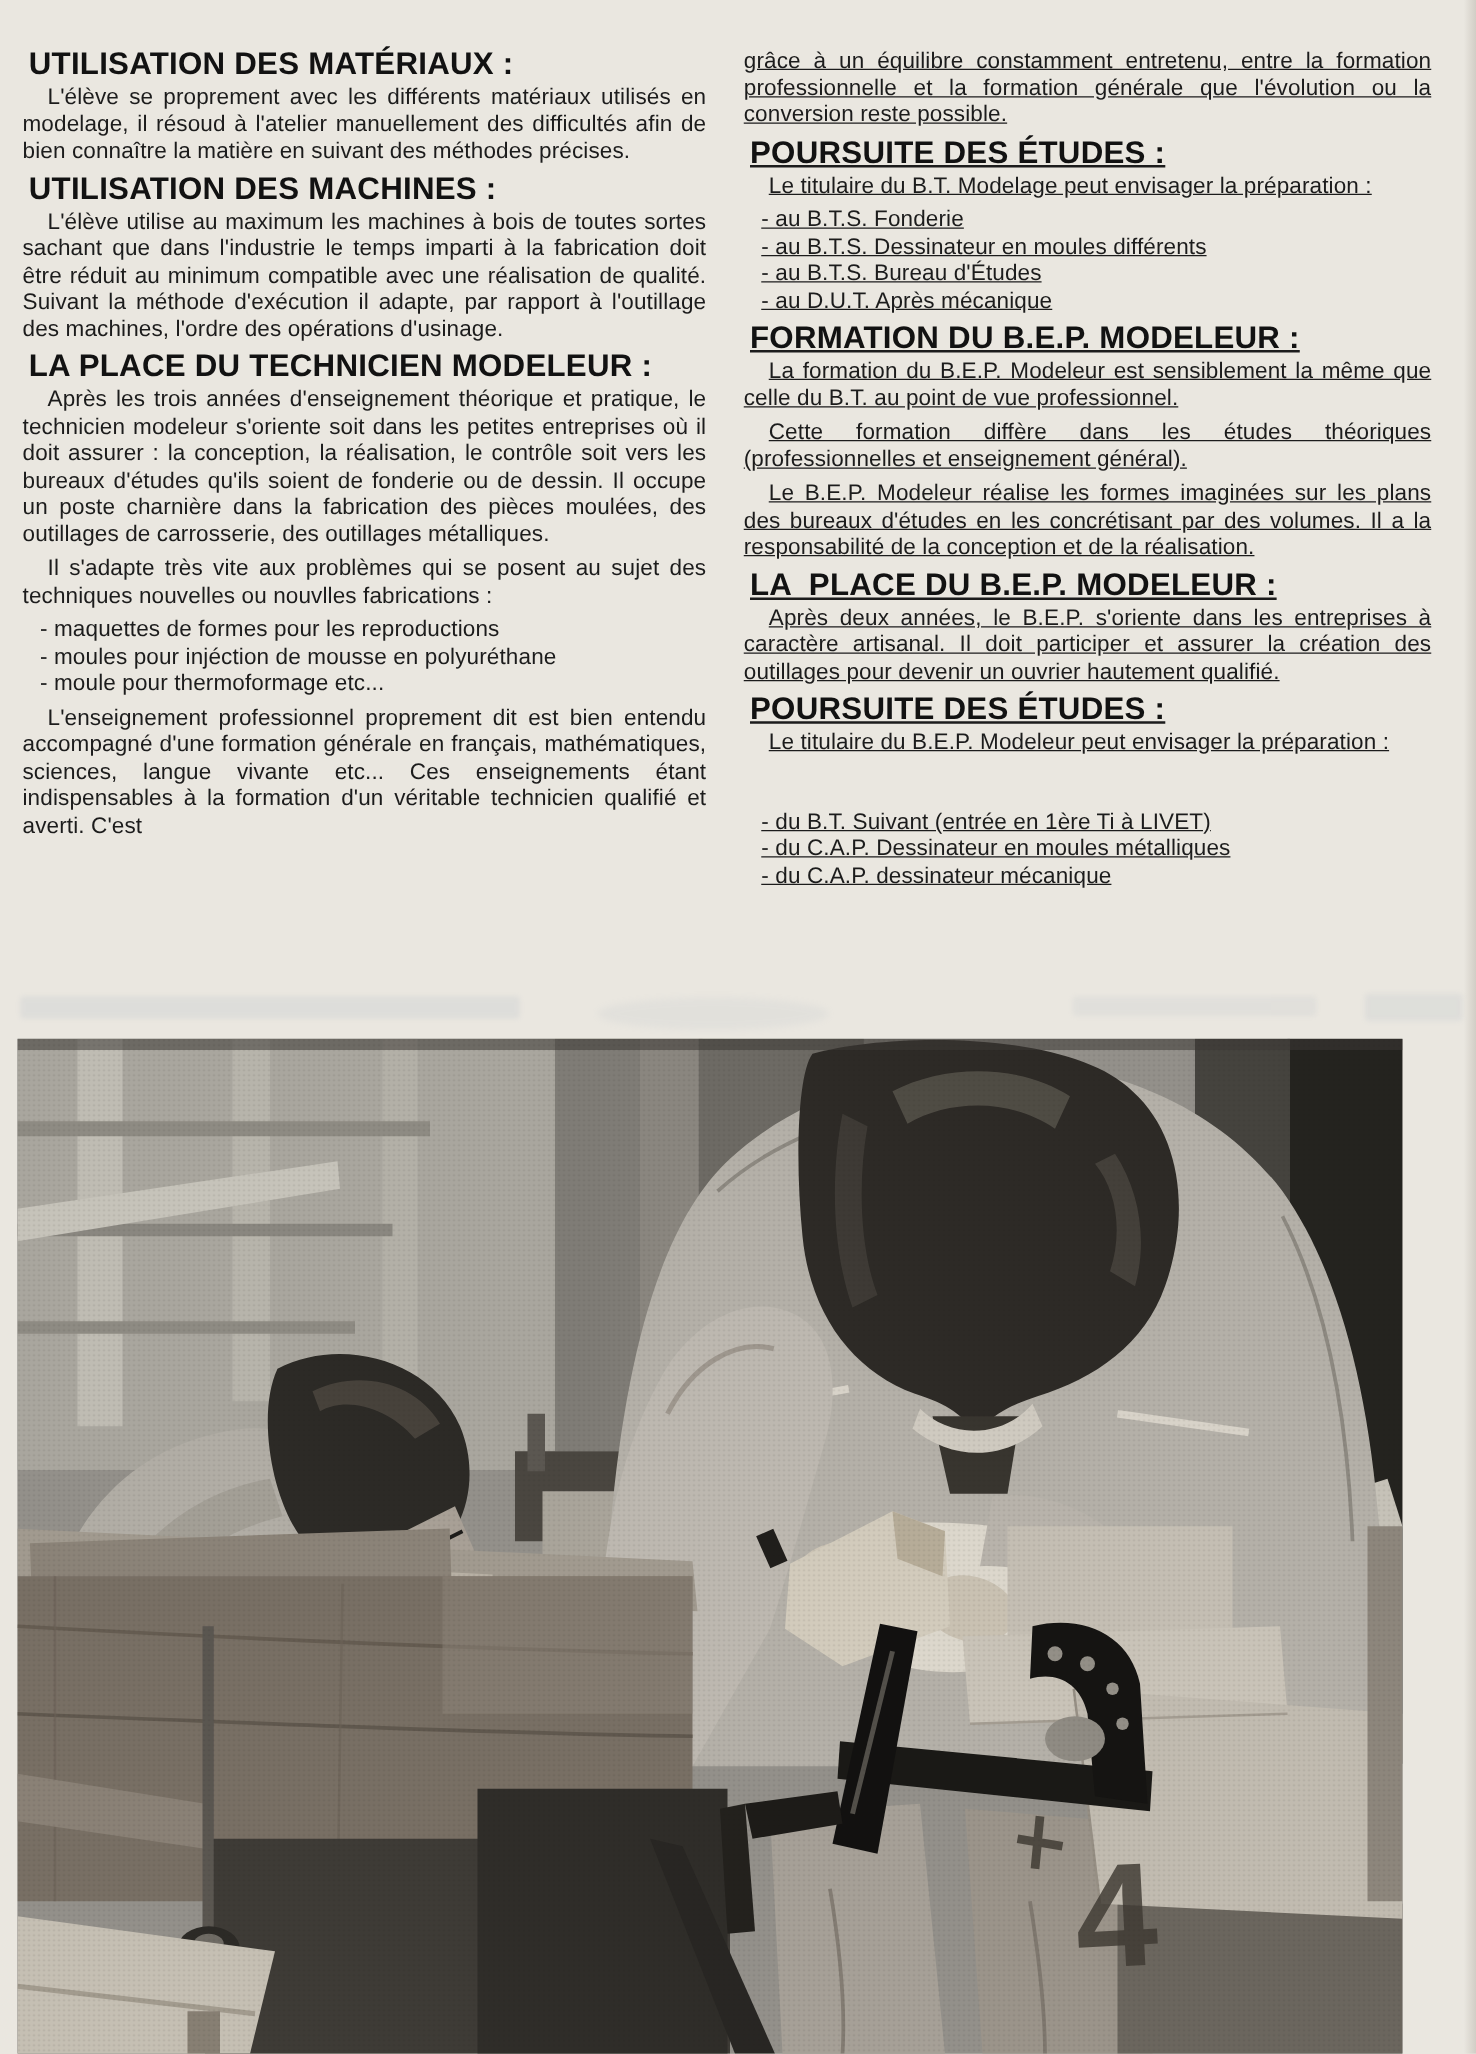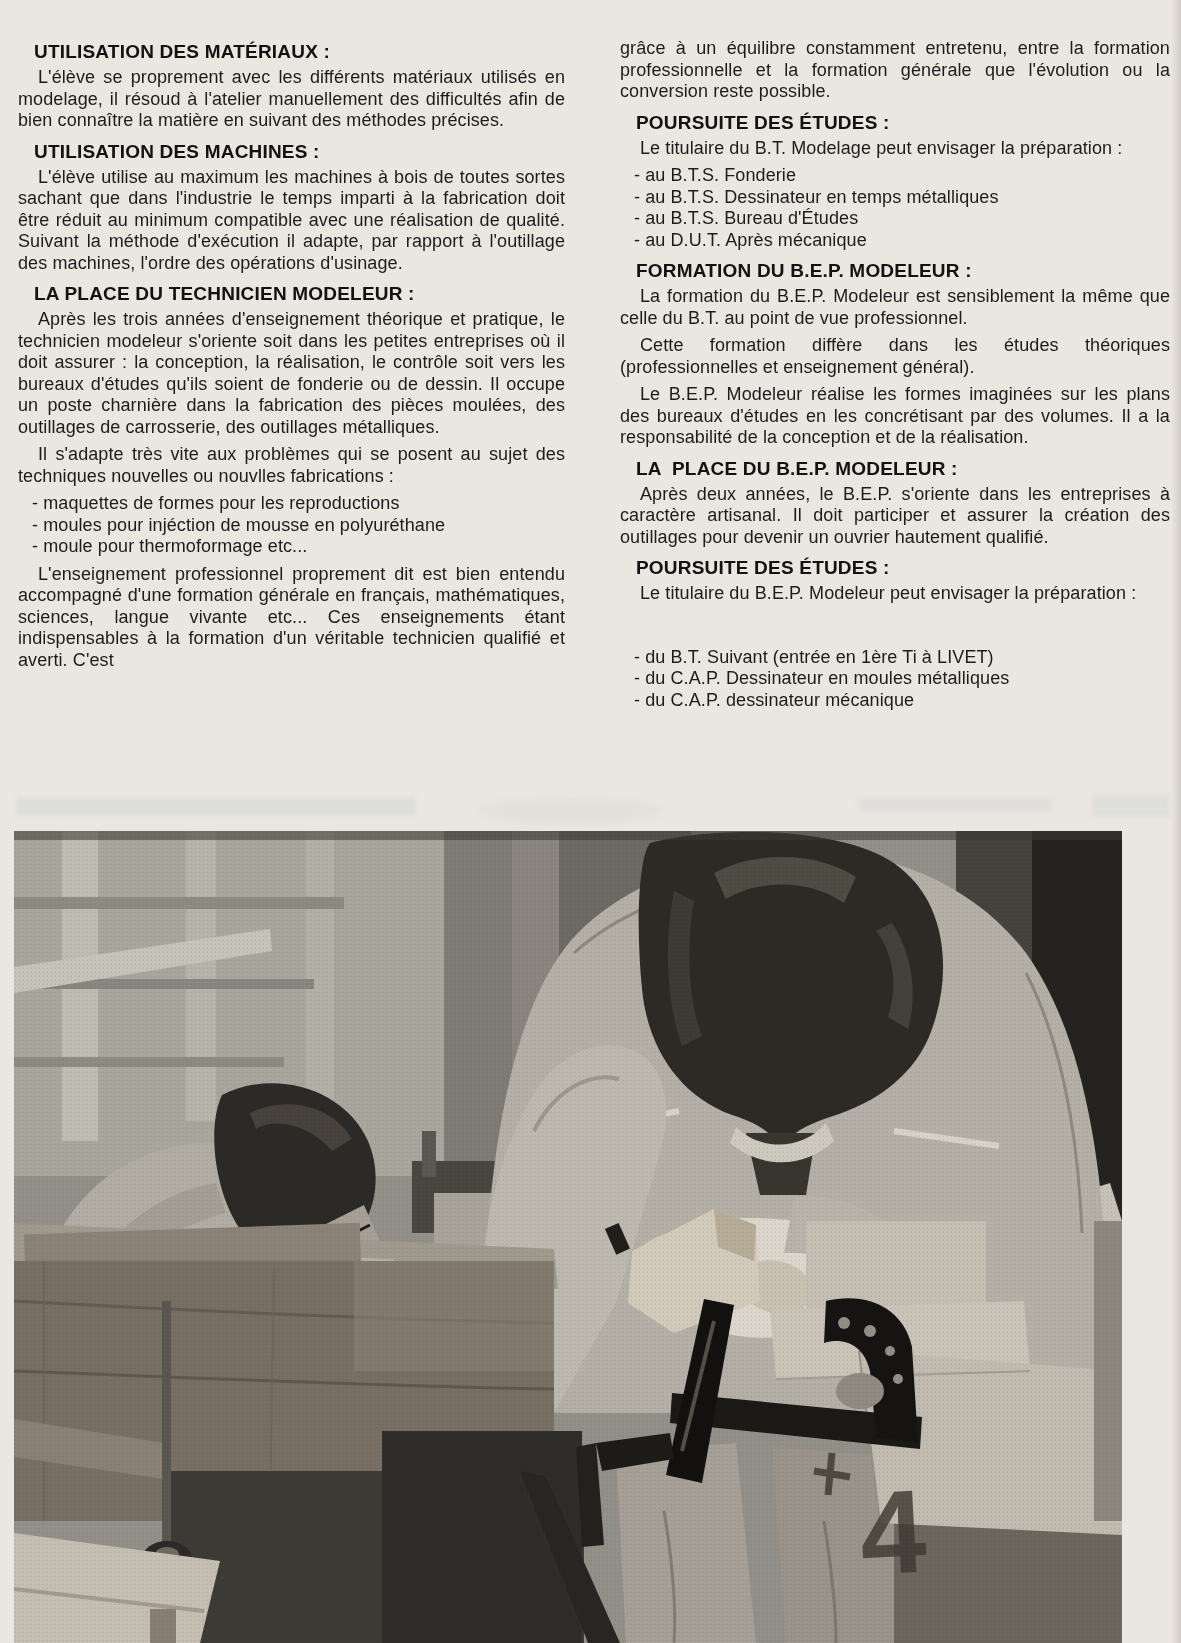--- a/index.html
+++ b/index.html
@@ -7,24 +7,24 @@
     width:1181px;height:1643px;position:relative;overflow:hidden;
     background:#eae7e0;
     font-family:"Liberation Sans","DejaVu Sans",sans-serif;
     color:#1c1c1c;
   }
   .col{
     position:absolute;top:38px;text-align:justify;
     font-size:18px;line-height:21.5px;letter-spacing:0.1px;
   }
   .col-left{left:18px;width:547px;}
-  .col-right{left:620px;width:550px;}
+  .col-right{left:595px;width:550px;text-decoration:underline;}
   h2{
-    font-size:19px;line-height:23px;font-weight:bold;color:#121212;
-    margin:8px 16px 4px;letter-spacing:0.2px;white-space:pre-wrap;
+    font-size:25px;line-height:23px;font-weight:bold;color:#121212;
+    margin:8px 5px 4px;letter-spacing:0.2px;white-space:pre-wrap;
   }
   .col h2:first-child{margin-top:2px;}
   p{margin:0 0 6px;text-indent:20px;}
   p.noindent{text-indent:0;}
   .blist{margin:0 0 6px;padding-left:14px;}
   .blist div{white-space:pre-wrap;}
   .gap-top{margin-top:42px;}
   figure.photo{
     position:absolute;left:14px;top:831px;width:1108px;height:812px;
     margin:0;padding:0;background:#8f8d87;
@@ -63,21 +63,21 @@
     <p>L'enseignement professionnel proprement dit est bien entendu accompagné d'une formation générale en français, mathématiques, sciences, langue vivante etc... Ces enseignements étant indispensables à la formation d'un véritable technicien qualifié et averti. C'est</p>
   </div>
 
   <div class="col col-right">
     <p class="noindent">grâce à un équilibre constamment entretenu, entre la formation professionnelle et la formation générale que l'évolution ou la conversion reste possible.</p>
 
     <h2>POURSUITE DES ÉTUDES :</h2>
     <p>Le titulaire du B.T. Modelage peut envisager la préparation :</p>
     <div class="blist">
       <div>- au B.T.S. Fonderie</div>
-      <div>- au B.T.S. Dessinateur en temps métalliques</div>
+      <div>- au B.T.S. Dessinateur en moules différents</div>
       <div>- au B.T.S. Bureau d'Études</div>
       <div>- au D.U.T. Après mécanique</div>
     </div>
 
     <h2>FORMATION DU B.E.P. MODELEUR :</h2>
     <p>La formation du B.E.P. Modeleur est sensiblement la même que celle du B.T. au point de vue professionnel.</p>
     <p>Cette formation diffère dans les études théoriques (professionnelles et enseignement général).</p>
     <p>Le B.E.P. Modeleur réalise les formes imaginées sur les plans des bureaux d'études en les concrétisant par des volumes. Il a la responsabilité de la conception et de la réalisation.</p>
 
     <h2>LA  PLACE DU B.E.P. MODELEUR :</h2>

